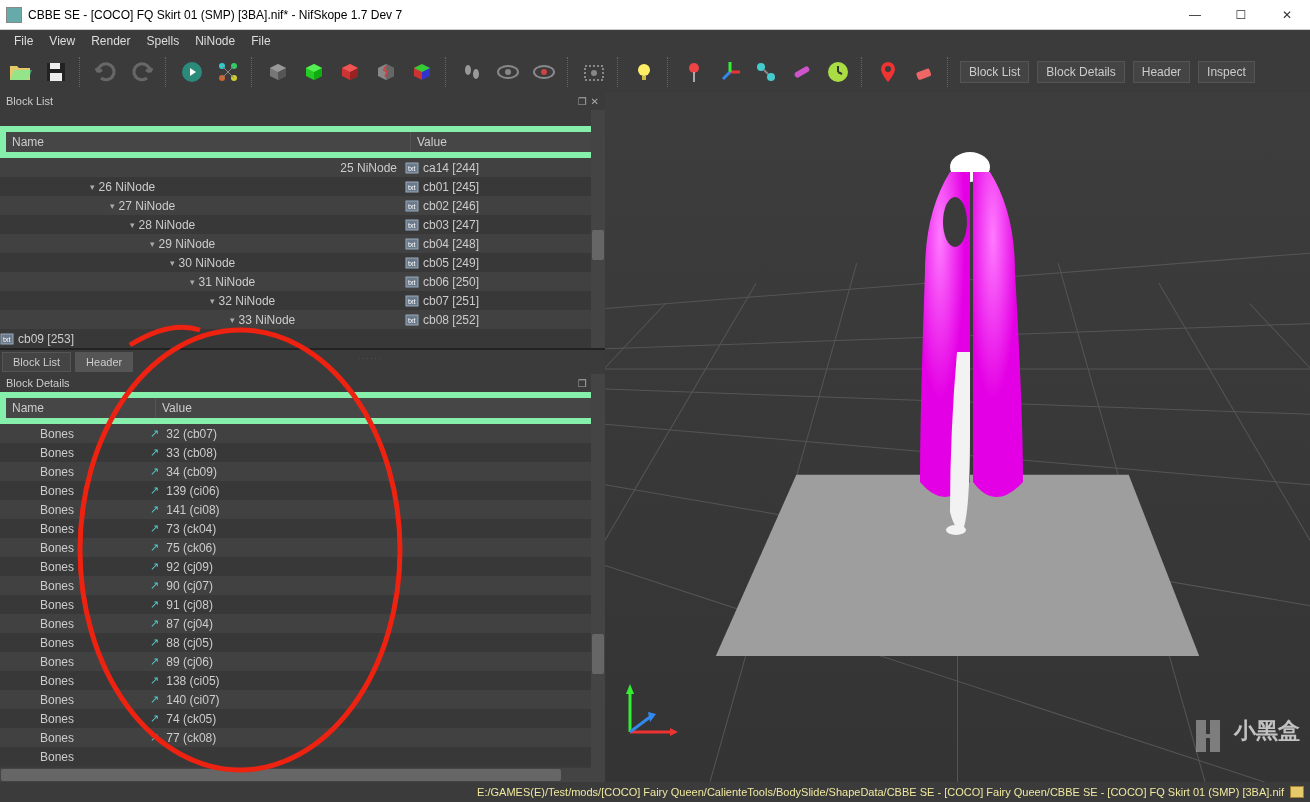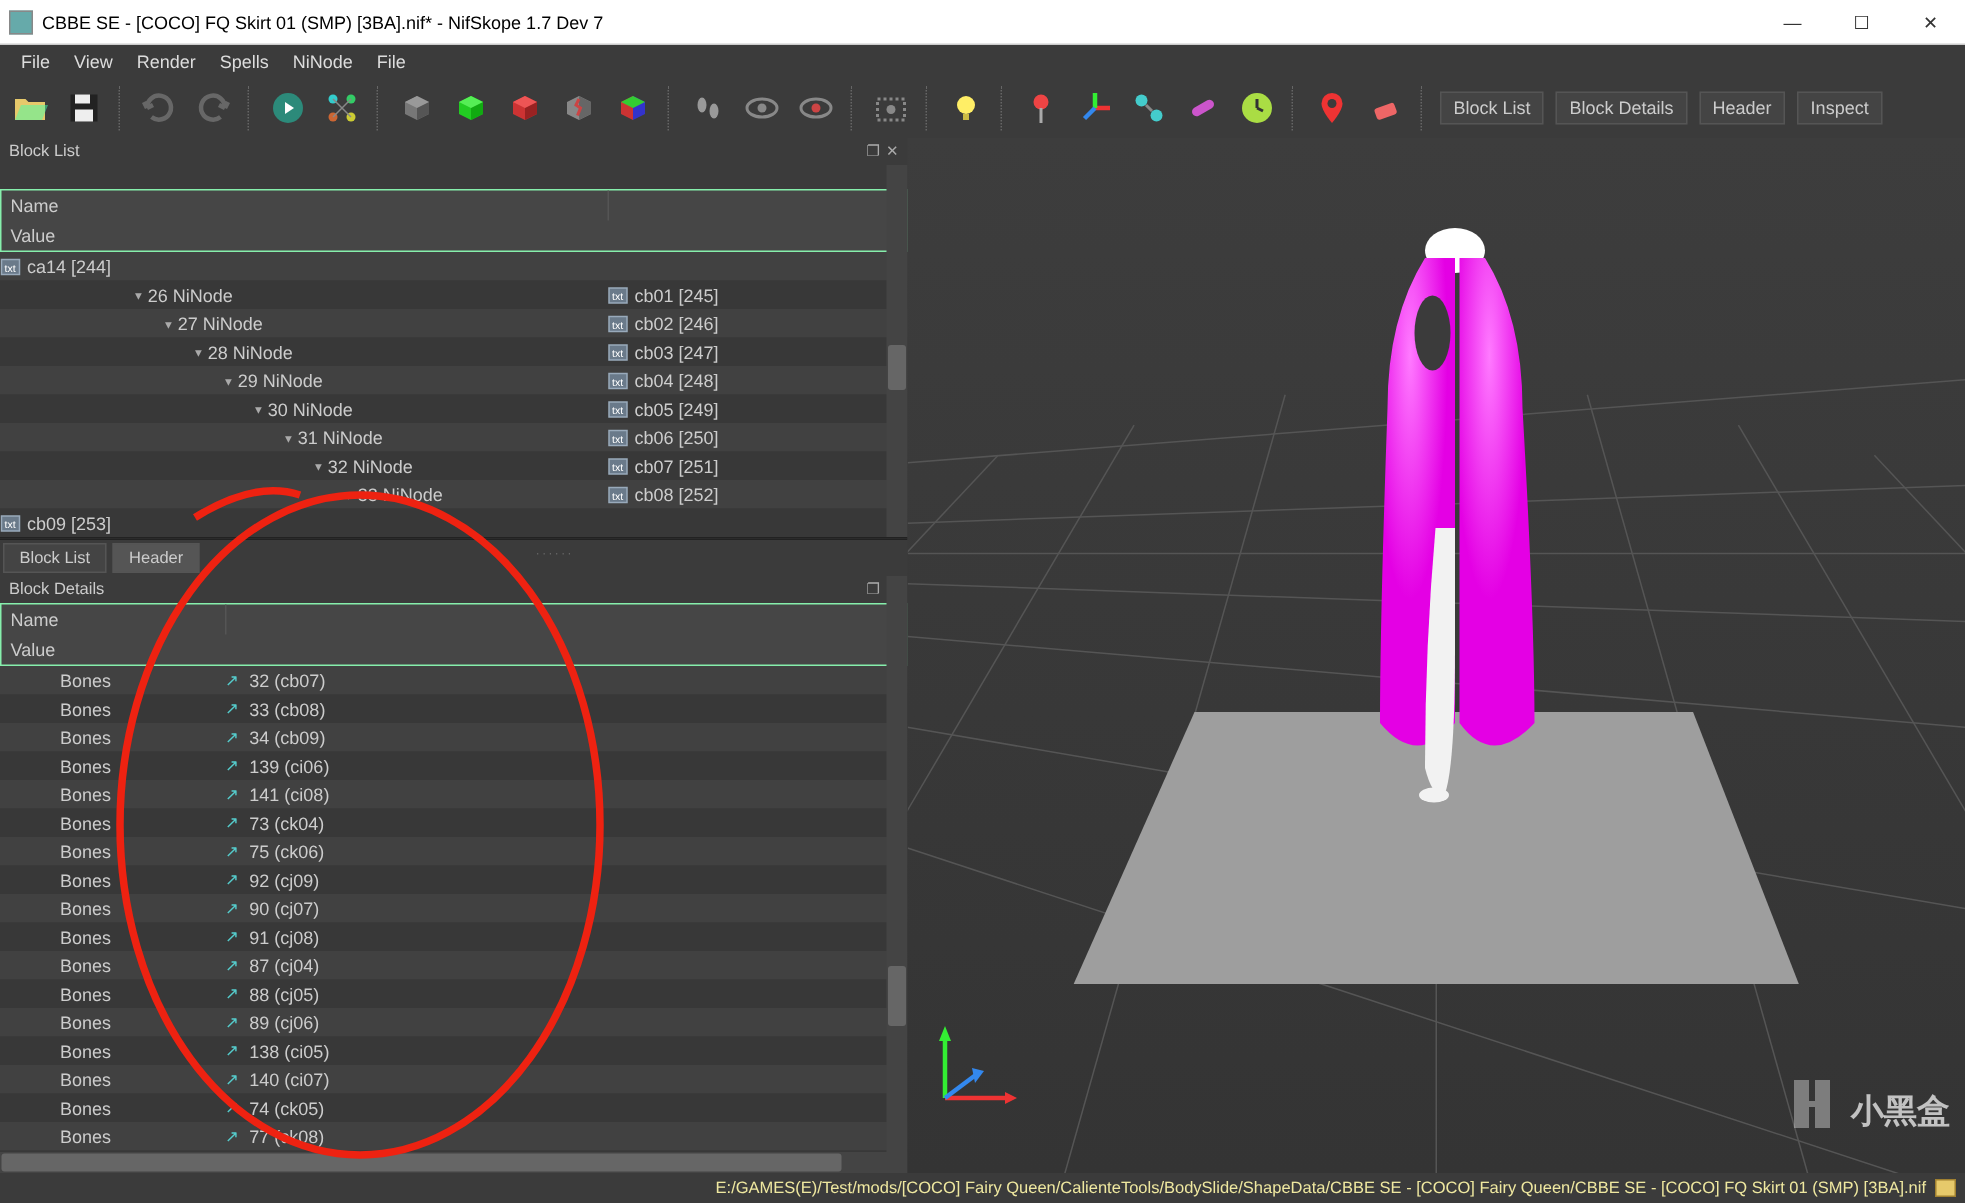--- a/index.html
+++ b/index.html
@@ -14,21 +14,21 @@
 .toolbar { height:40px; background:#3b3b3b; display:flex; align-items:center; padding:0 4px; gap:4px; }
 .tb { width:32px; height:32px; display:flex; align-items:center; justify-content:center; border-radius:2px; }
 .tb svg { width:24px; height:24px; }
 .sep { width:4px; height:30px; border-left:1px dotted #666; margin:0 3px; }
 .tbtext { color:#ccc; font-size:12px; padding:3px 8px; border:1px solid #555; background:#444; margin:0 2px; }
 .main { display:flex; height:calc(100% - 112px); background:#3b3b3b; }
 .leftpane { width:605px; display:flex; flex-direction:column; color:#ccc; font-size:12px; }
 .panetitle { padding:3px 6px; font-family:monospace; font-size:11px; display:flex; justify-content:space-between; align-items:center; }
 .panetitle .winctl { color:#aaa; font-size:10px; display:flex; gap:4px; }
 .blocklist { flex:0 0 245px; display:flex; flex-direction:column; border-bottom:1px solid #222;}
-.blocklist .header, .details .header { display:flex; background:#464646; border:1px solid #86efac;flex-direction:column; }
+.blocklist .header, .details .header { display:flex; background:#464646; border:6px solid #86efac; }
 .col { padding:3px 6px; }
 .col.name { width:405px; border-right:1px solid #555;}
 .col.value { flex:1; }
 .rows { flex:1; overflow:hidden; position:relative; }
 .row { display:flex; height:19px; align-items:center; }
 .row:nth-child(odd){ background:#414141; }
 .row:nth-child(even){ background:#383838; }
 .row .name { width:405px; padding-left:6px; display:flex; align-items:center; }
 .row .value { flex:1; color:#ccc; display:flex; align-items:center; gap:4px; }
 .txtico { width:14px; height:12px; display:inline-block; }
@@ -37,21 +37,21 @@
 .tabs .tab { padding:3px 10px; font-size:11px; border:1px solid #555; background:#444; margin:2px; color:#ccc;}
 .tabs .tab.active { background:#555; }
 .dragdots { flex:1; text-align:center; color:#666; letter-spacing:2px; padding-top:4px; font-size:8px;}
 .details { flex:1; display:flex; flex-direction:column; overflow:hidden; position:relative; }
 .linkico { color:#5cc; font-size:11px; margin-right:3px; }
 .viewport { flex:1; position:relative; background:linear-gradient(#3d3d3d,#343434); overflow:hidden; }
 .grid { position:absolute; inset:0; }
 .axisgizmo { position:absolute; left:15px; bottom:40px; width:60px; height:60px; }
 .statusbar { height:20px; background:#3b3b3b; color:#efe8a0; font-family:monospace; font-size:11px; display:flex; align-items:center; padding:0 6px; justify-content:flex-end; }
 .statusbar .foldericon { width:14px; height:12px; background:#e6c96b; margin-left:6px; border:1px solid #a08030;}
-.watermark { position:absolute; right:10px; bottom:26px; color:rgba(255,255,255,.7); font-size:22px; font-weight:bold; display:flex; align-items:flex-end; gap:6px;}
+.watermark { position:absolute; right:10px; bottom:26px; color:rgba(255,255,255,.7); font-size:22px; font-weight:bold; display:flex; align-items:flex-start; gap:6px;}
 .watermark svg{ width:40px; height:40px; opacity:.6;}
 .redcircle { position:absolute; left:70px; top:300px; width:340px; height:470px; pointer-events:none;}
 .redcircle svg{ width:100%; height:100%; overflow:visible;}
 .scroll { position:absolute; right:0; top:0; bottom:0; width:14px; background:#444; }
 .scrollthumb { position:absolute; right:1px; width:12px; background:#666; border-radius:2px;}
 .scroll.h { left:0; right:0; bottom:0; top:auto; height:14px; width:auto;}
 .scroll.h .scrollthumb { height:12px; bottom:1px; width:auto;}
 .updown { position:absolute; right:2px; top:2px; color:#999; font-size:10px; display:flex; flex-direction:column; gap:2px;}
 .skirt { position:absolute; left:290px; top:60px; width:150px; height:400px; }
 </style>
@@ -253,20 +253,21 @@
         <div class="updown">
             <span>˅</span>
             <span>︿</span>
           </div>
         <div class="header" style="margin-top:16px">
           <div class="col name">Name</div>
           <div class="col value">Value</div>
         </div>
         <div class="rows" id="blrows">
             <div class="row">
+              <div class="name" style="justify-content: flex-end; padding-right: 8px;">25 NiNode</div>
               <div class="value"><svg class="txtico" viewBox="0 0 14 12">
                   <rect x="1" y="1" width="12" height="10" fill="#6a7a8a" stroke="#9ab"></rect>
                   <text x="3" y="9" font-size="7" fill="#fff">txt</text>
                 </svg> ca14 [244]</div>
             </div>
             <div class="row">
               <div class="name" style="padding-left: 90px;"><span class="arrow">▾</span>26 NiNode</div>
               <div class="value"><svg class="txtico" viewBox="0 0 14 12">
                   <rect x="1" y="1" width="12" height="10" fill="#6a7a8a" stroke="#9ab"></rect>
                   <text x="3" y="9" font-size="7" fill="#fff">txt</text>

